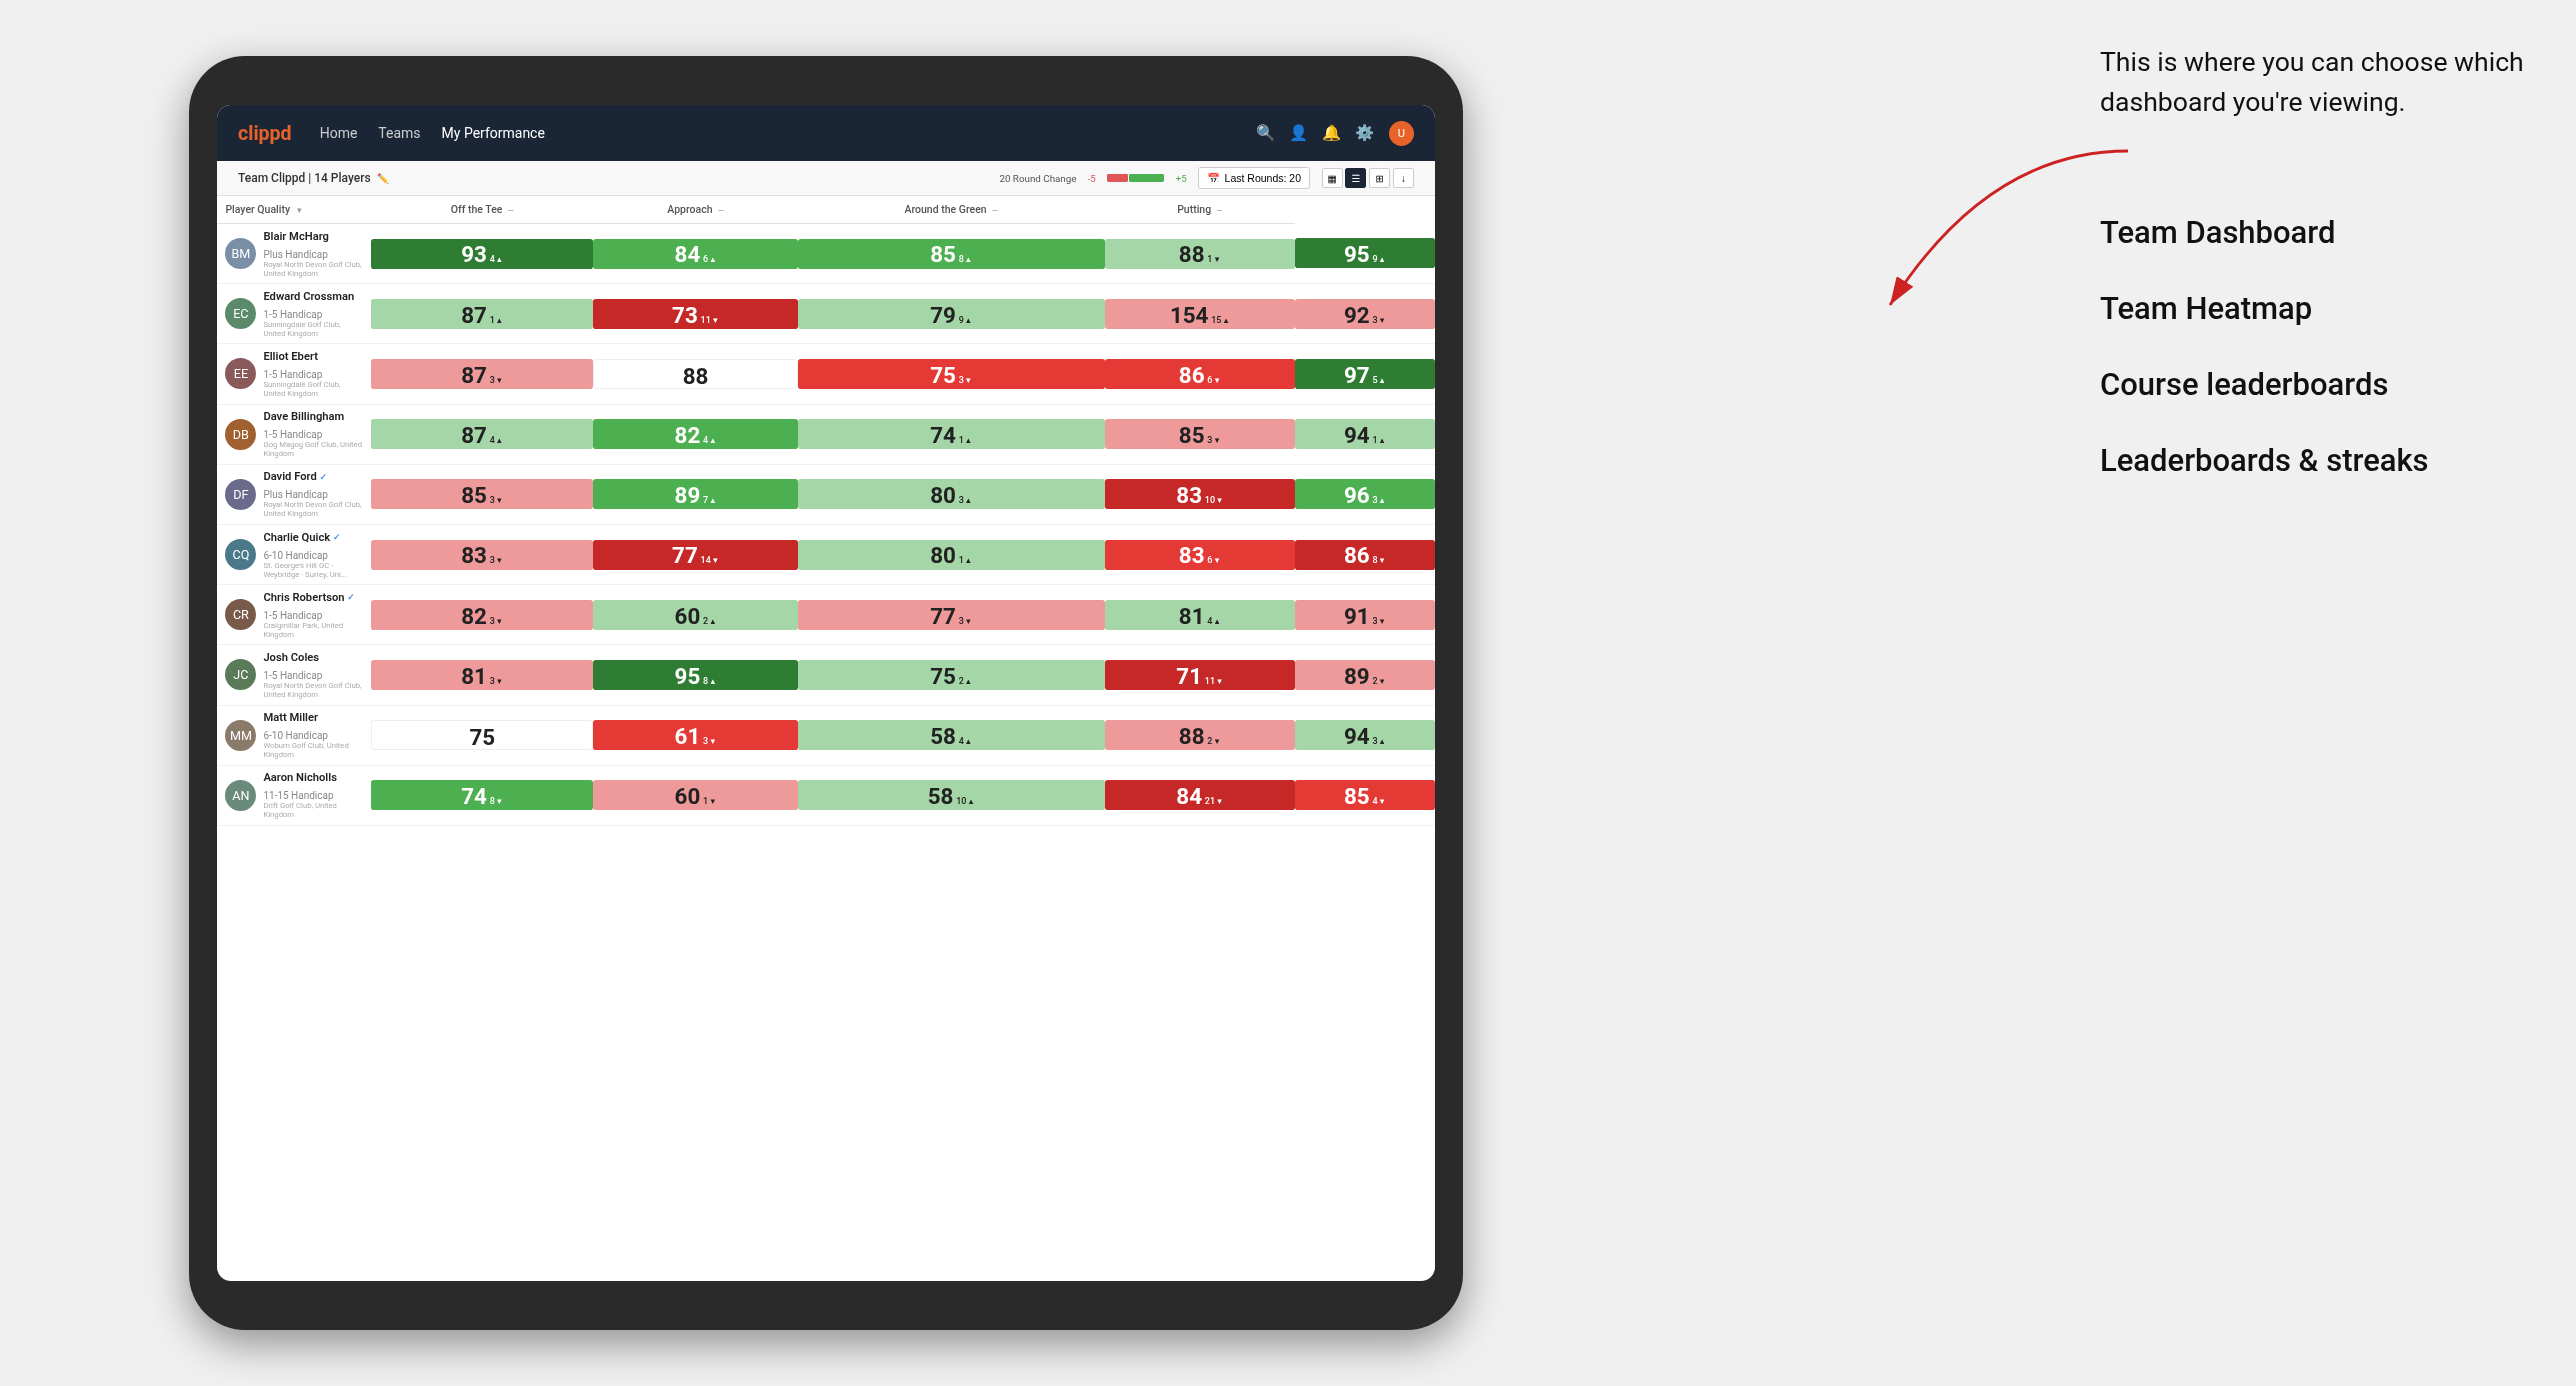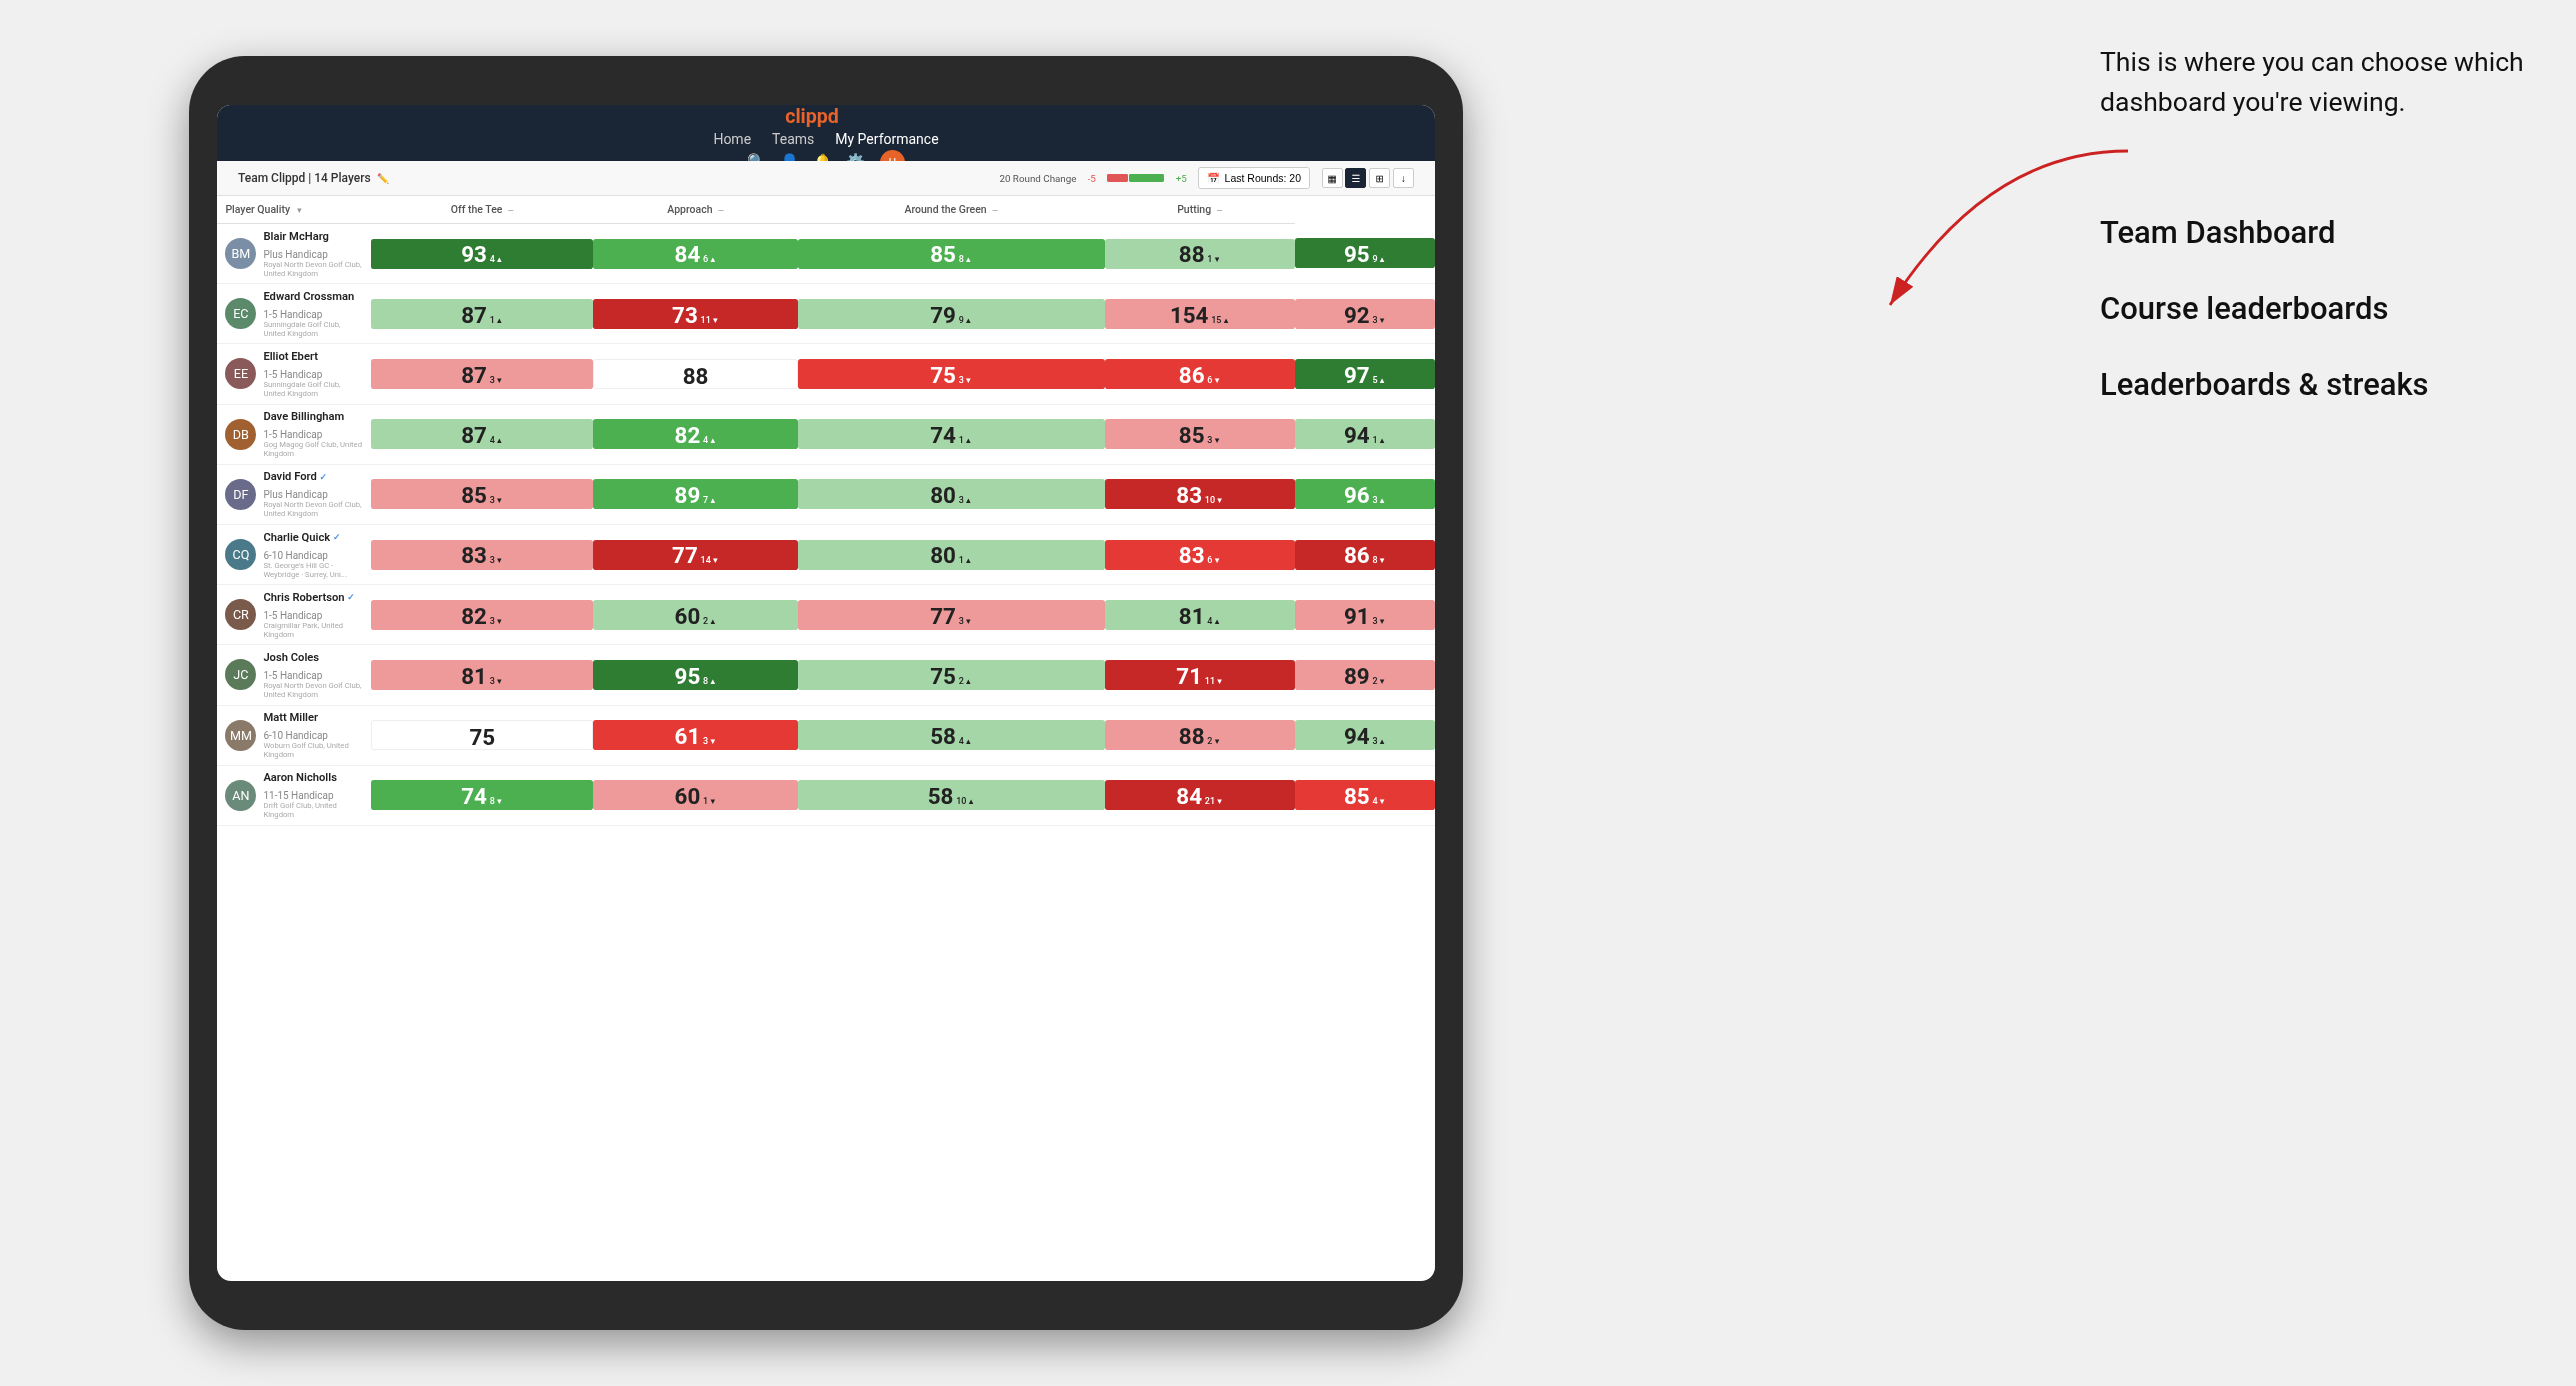--- a/index.html
+++ b/index.html
@@ -37,21 +37,20 @@
     }
 
     
     .nav-bar {
       background: #1a2535;
       height: 56px;
       display: flex;
       align-items: center;
       padding: 0 21px;
       flex-shrink: 0;
-      flex-direction: column;
     }
     .nav-logo {
       color: #e8632a;
       font-size: 19.6px;
       font-weight: 700;
       margin-right: 28px;
     }
     .nav-links {
       display: flex;
       gap: 21px;
@@ -312,20 +311,21 @@
     }
   </style>
 </head>
 <body>
 
 <div class="right-panel">
   <p class="tooltip-text">This is where you can choose which dashboard you're viewing.</p>
   <div class="dashboard-options">
 
   <div class="dash-option">Team Dashboard</div>
+      <div class="dash-option">Team Heatmap</div>
       <div class="dash-option">Course leaderboards</div>
       <div class="dash-option">Leaderboards &amp; streaks</div>
     </div>
 </div>
 
 <svg style="position:absolute; right:434px; top:137px; width:294px; height:196px;" viewBox="0 0 420 280">
   <defs>
     <marker id="arrowhead" markerWidth="10" markerHeight="7" refX="10" refY="3.5" orient="auto">
       <polygon points="0 0, 10 3.5, 0 7" fill="#cc2222"></polygon>
     </marker>

